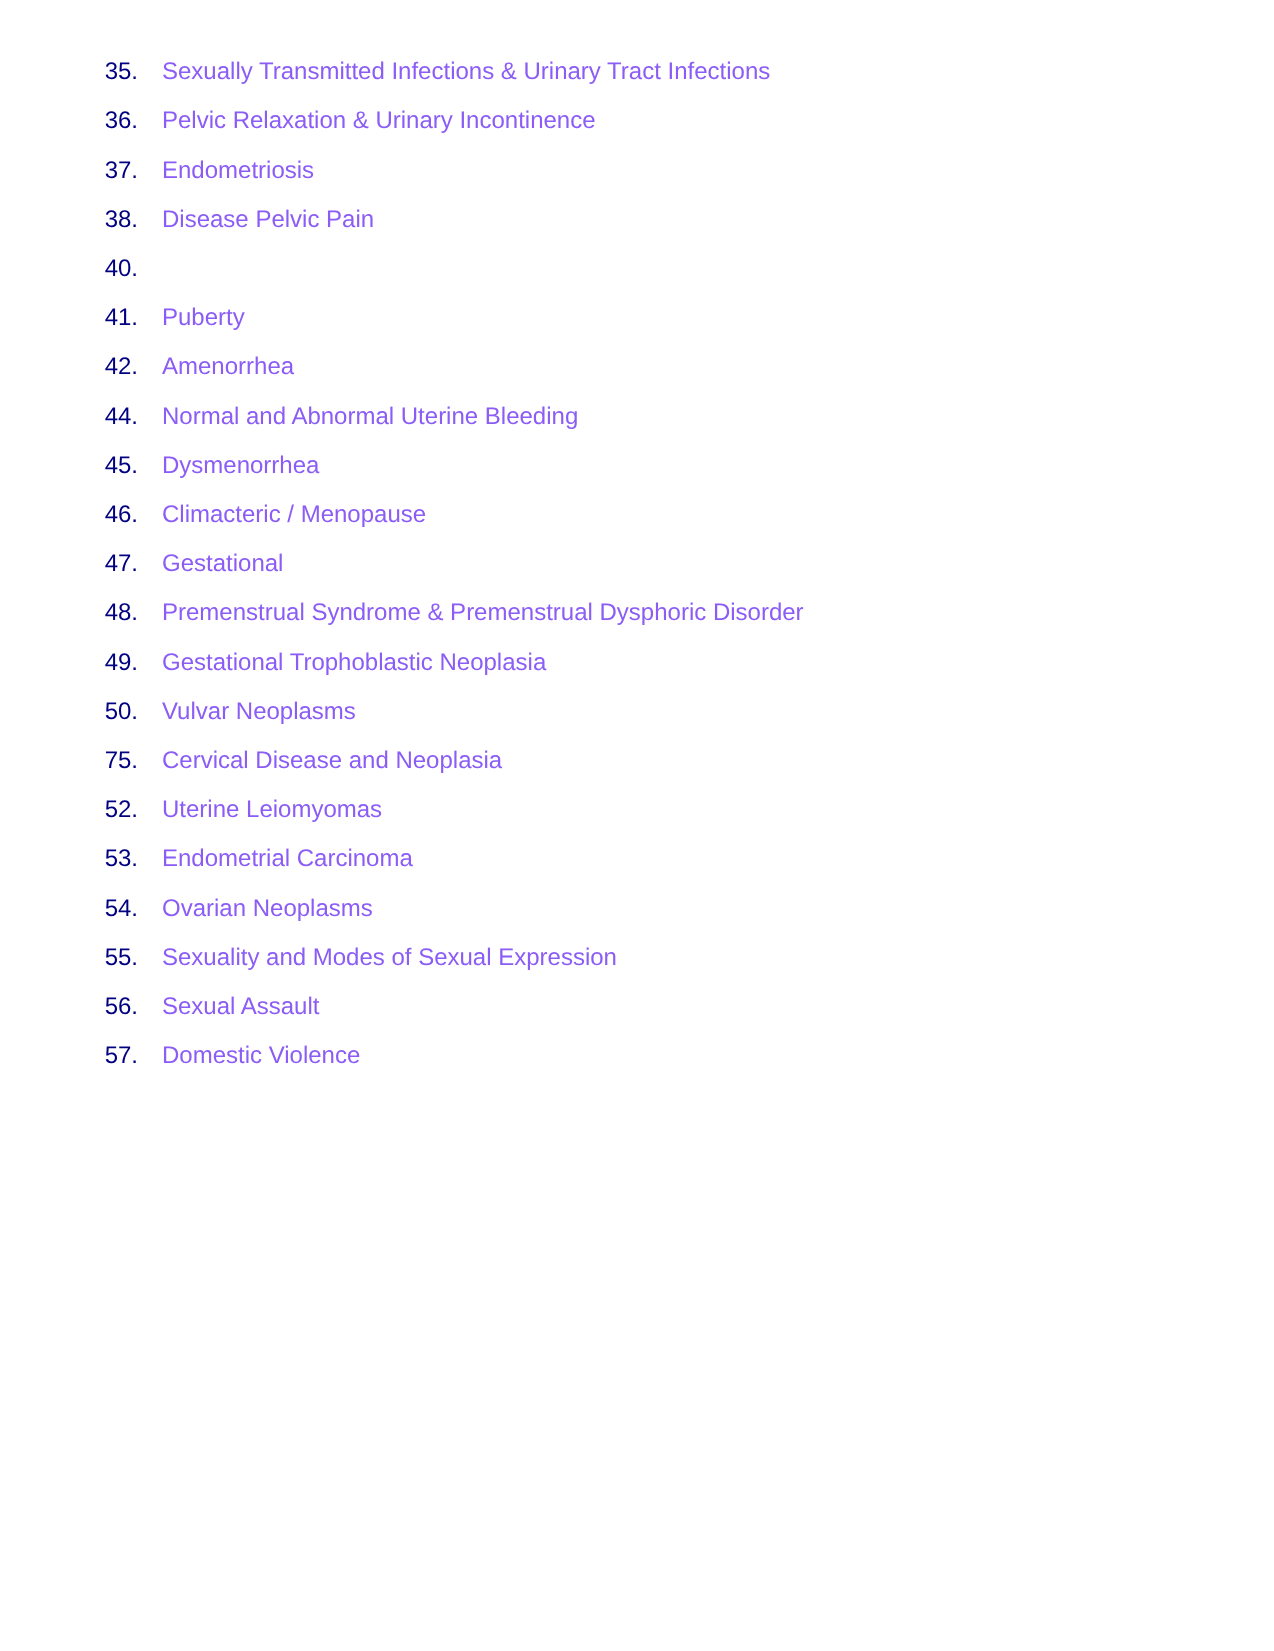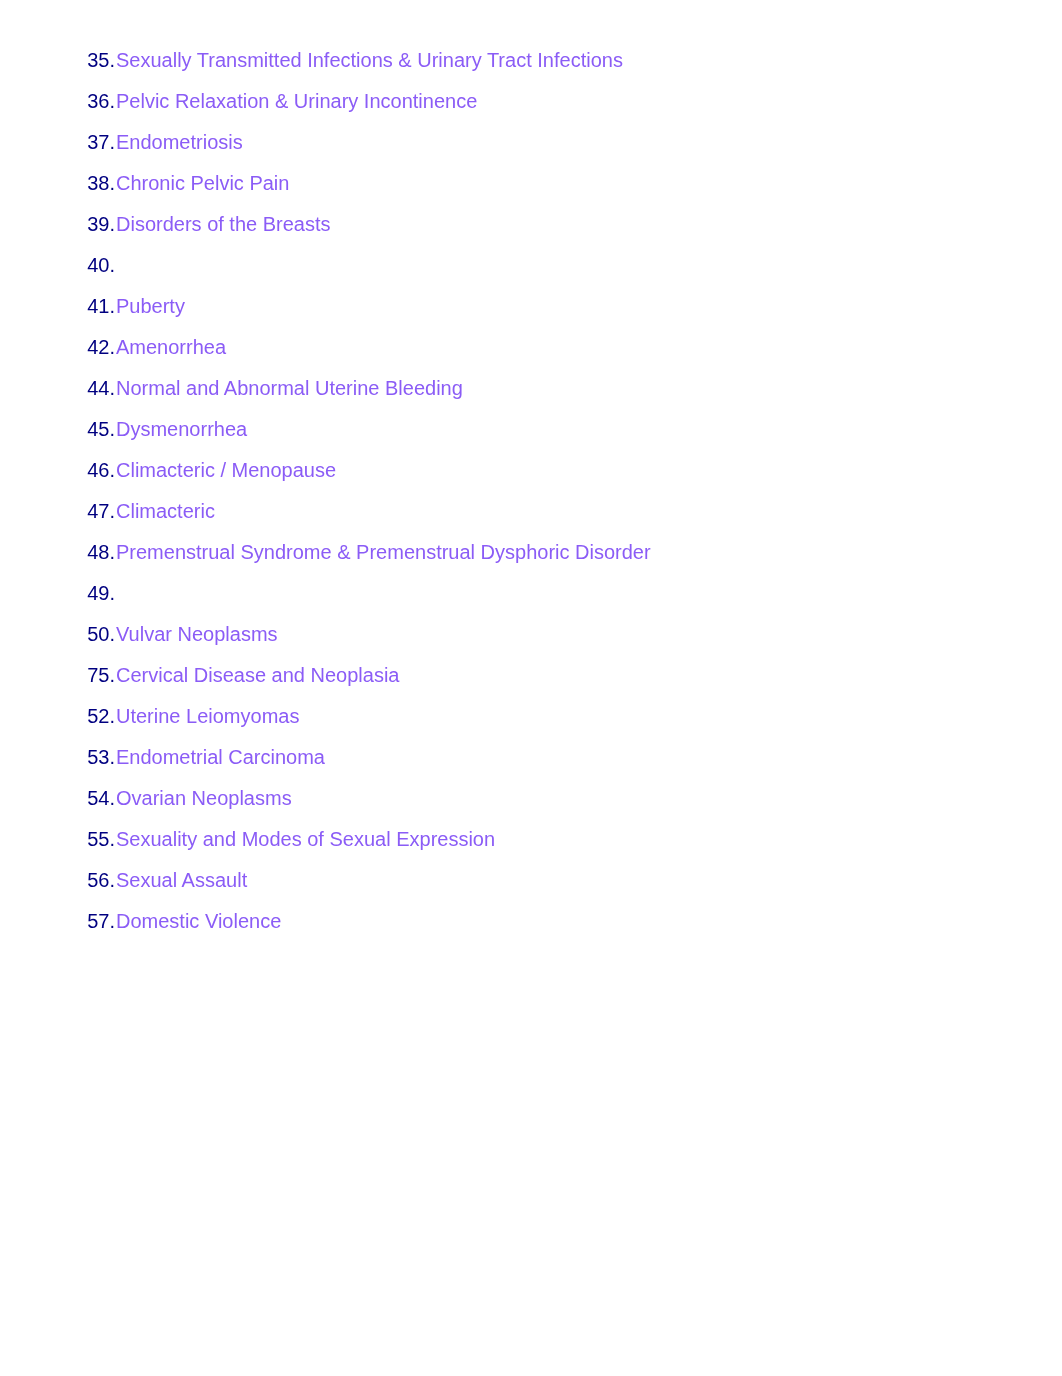--- a/index.html
+++ b/index.html
@@ -27,21 +27,21 @@
       align-items: baseline;
       padding: 5px 0;
       font-size: 20px;
       line-height: 1.55;
     }
 
     .toc-number {
       color: #000080;
       min-width: 55px;
       text-align: right;
-      margin-right: 1px;
+      margin-right: 20px;
       flex-shrink: 0;
     }
 
     .toc-link {
       color: #8b5cf6;
       text-decoration: none;
       cursor: pointer;
     }
   </style>
 </head>
@@ -55,25 +55,21 @@
     <li class="toc-item">
       <span class="toc-number">36.</span>
       <a class="toc-link" href="#">Pelvic Relaxation &amp; Urinary Incontinence</a>
     </li>
     <li class="toc-item">
       <span class="toc-number">37.</span>
       <a class="toc-link" href="#">Endometriosis</a>
     </li>
     <li class="toc-item">
       <span class="toc-number">38.</span>
-      <a class="toc-link" href="#">Chronic Pelvic Pain</a>
-    </li>
-    <li class="toc-item">
-      <span class="toc-number">39.</span>
-      <a class="toc-link" href="#">Disorders of the Breasts</a>
+      <a class="toc-link" href="#">Disease Pelvic Pain</a>
     </li>
     <li class="toc-item">
       <span class="toc-number">40.</span>
     </li>
     <li class="toc-item">
       <span class="toc-number">41.</span>
       <a class="toc-link" href="#">Puberty</a>
     </li>
     <li class="toc-item">
       <span class="toc-number">42.</span>
@@ -86,28 +82,29 @@
     <li class="toc-item">
       <span class="toc-number">45.</span>
       <a class="toc-link" href="#">Dysmenorrhea</a>
     </li>
     <li class="toc-item">
       <span class="toc-number">46.</span>
       <a class="toc-link" href="#">Climacteric / Menopause</a>
     </li>
     <li class="toc-item">
       <span class="toc-number">47.</span>
-      <a class="toc-link" href="#">Climacteric</a>
+      <a class="toc-link" href="#">Gestational</a>
     </li>
     <li class="toc-item">
       <span class="toc-number">48.</span>
       <a class="toc-link" href="#">Premenstrual Syndrome &amp; Premenstrual Dysphoric Disorder</a>
     </li>
     <li class="toc-item">
       <span class="toc-number">49.</span>
+      <a class="toc-link" href="#">Gestational Trophoblastic Neoplasia</a>
     </li>
     <li class="toc-item">
       <span class="toc-number">50.</span>
       <a class="toc-link" href="#">Vulvar Neoplasms</a>
     </li>
     <li class="toc-item">
       <span class="toc-number">75.</span>
       <a class="toc-link" href="#">Cervical Disease and Neoplasia</a>
     </li>
     <li class="toc-item">

